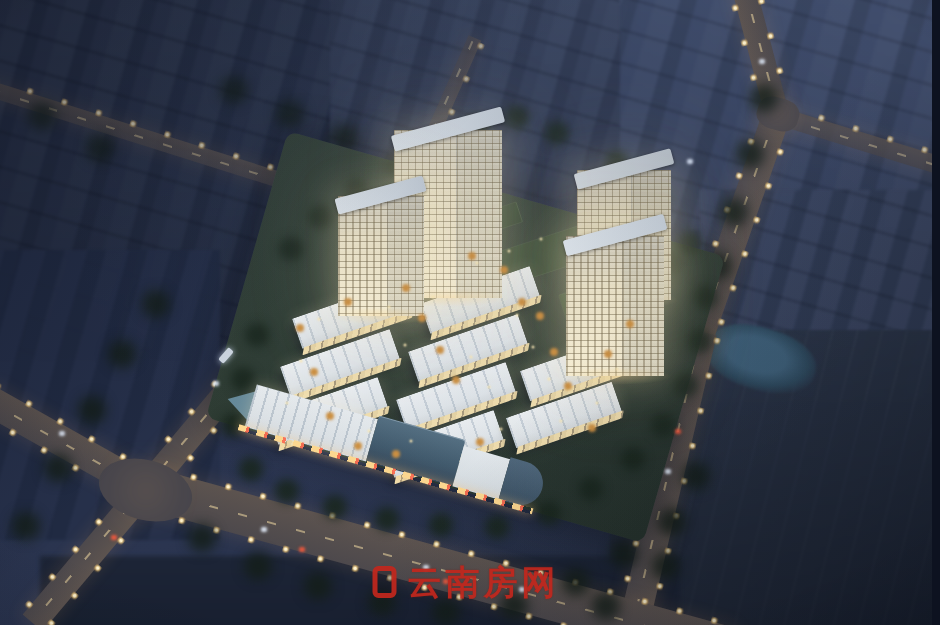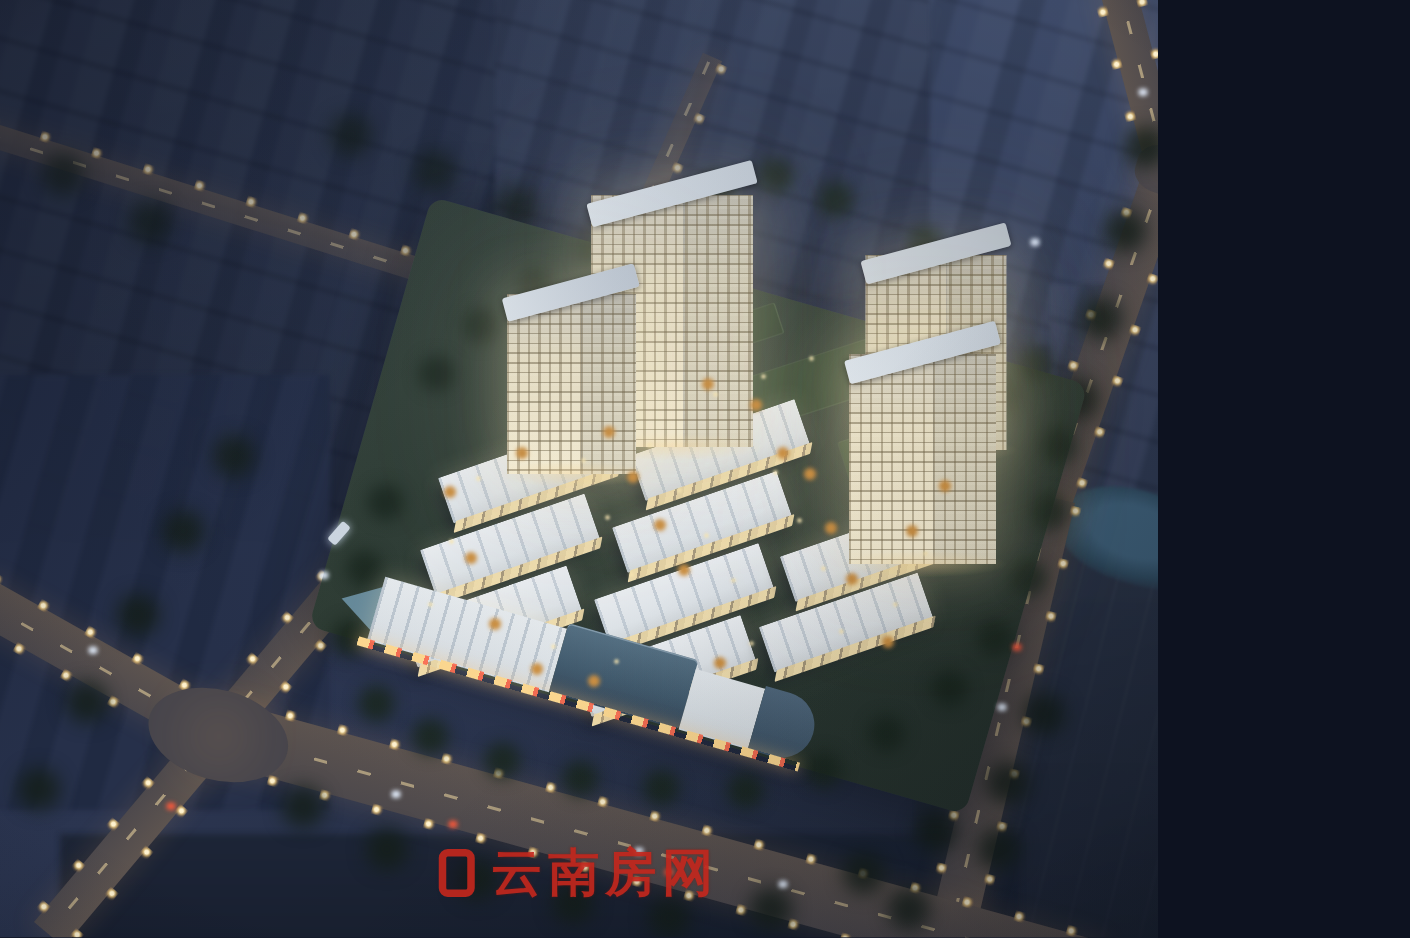--- a/index.html
+++ b/index.html
@@ -1,16 +1,16 @@
 <!DOCTYPE html>
 <html><head>
 <meta charset="utf-8">
 <style>
   html,body{margin:0;padding:0;background:#0d1220;}
-  .scene{position:relative;width:772px;height:625px;overflow:hidden;
+  .scene{position:relative;width:932px;height:625px;overflow:hidden;
     background:linear-gradient(150deg,#1f2740 0%,#27314b 30%,#2b3550 55%,#202838 100%);
     font-family:"DejaVu Sans","Liberation Sans",sans-serif;}
   .scene *{position:absolute;}
 
   
   .city{filter:blur(1.6px);opacity:.95;}
   .c-tl{left:-70px;top:-90px;width:600px;height:450px;
     background-image:
       linear-gradient(180deg,rgba(12,17,32,.15),rgba(12,17,32,.5)),
       repeating-linear-gradient(16deg,rgba(10,14,26,.35) 0 2px,transparent 2px 34px),

